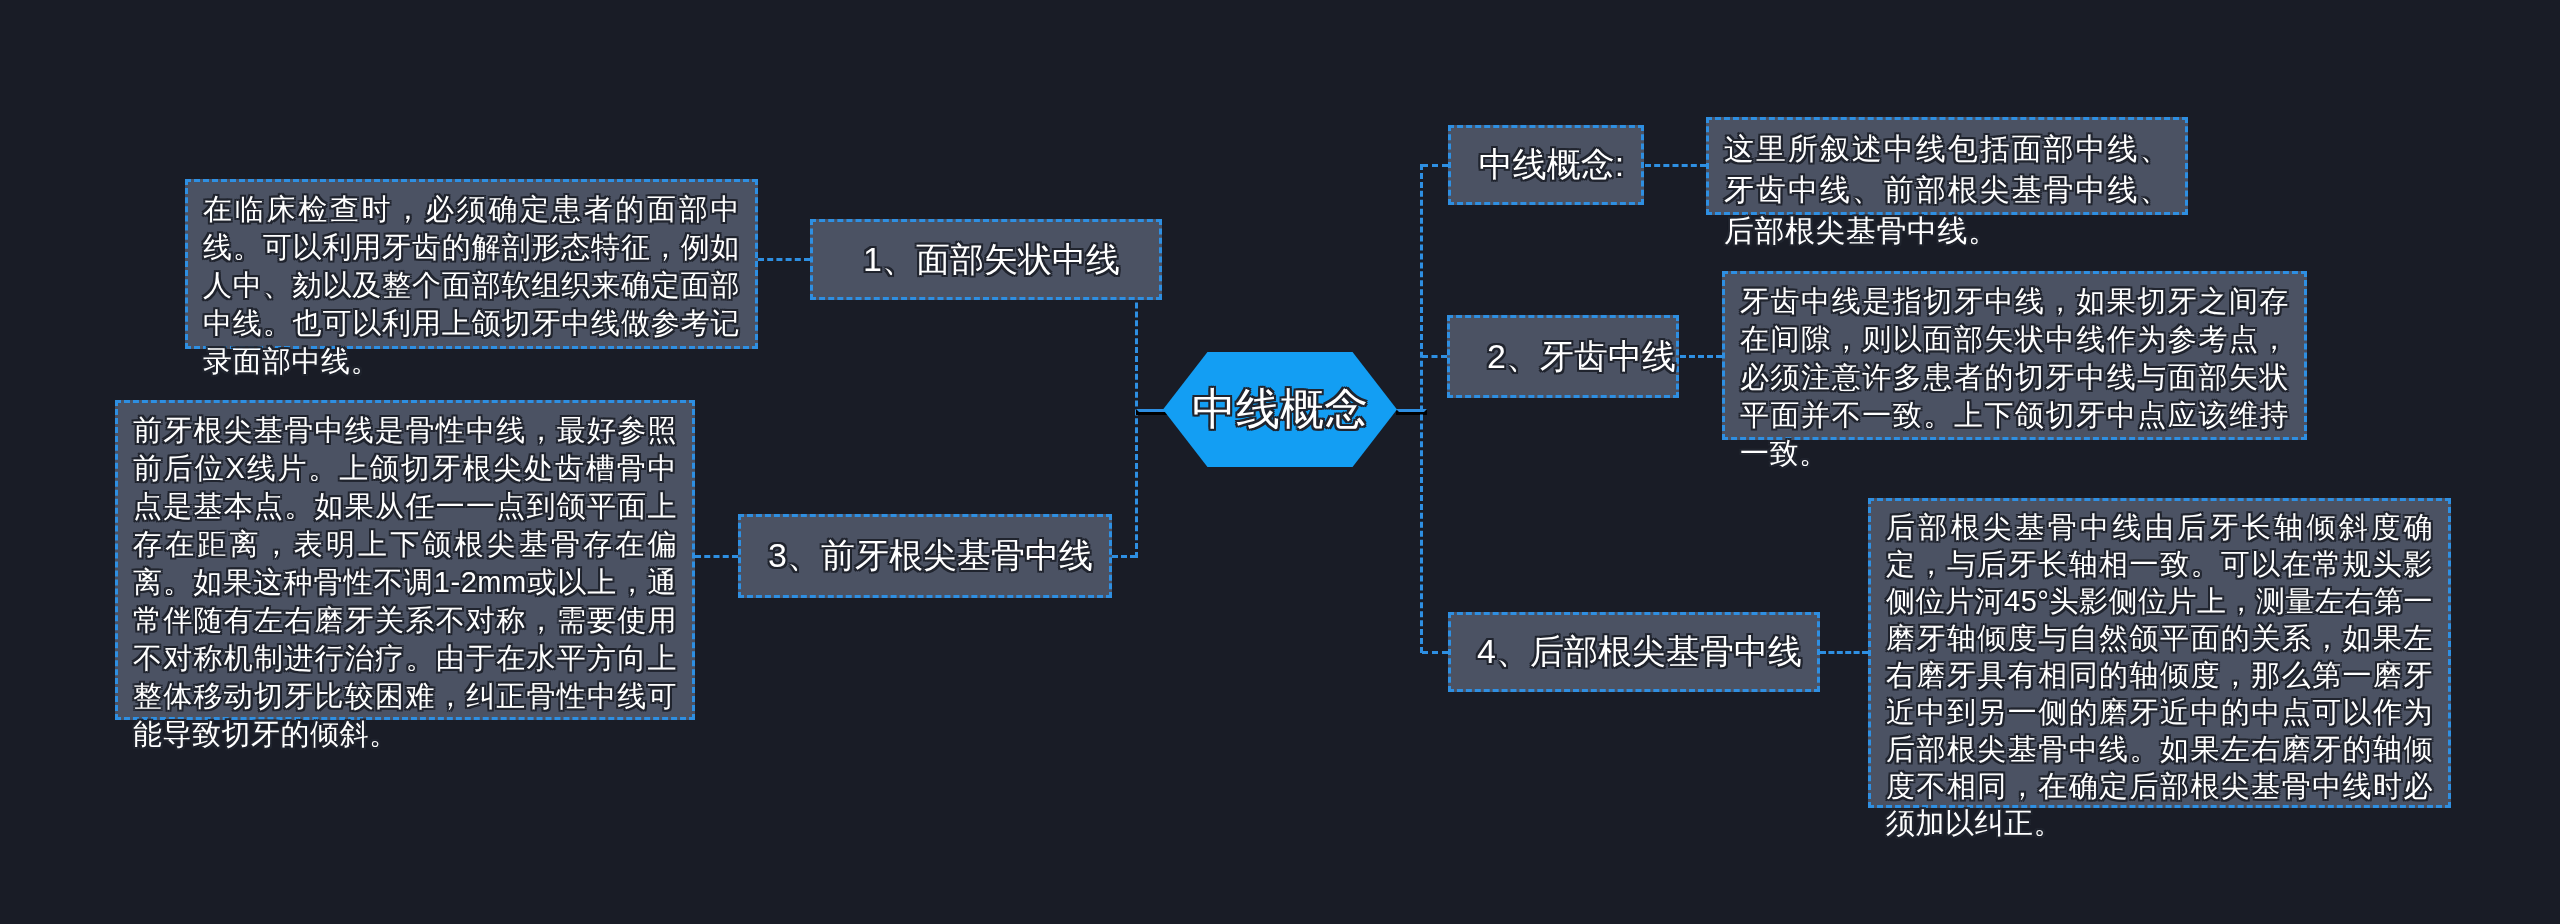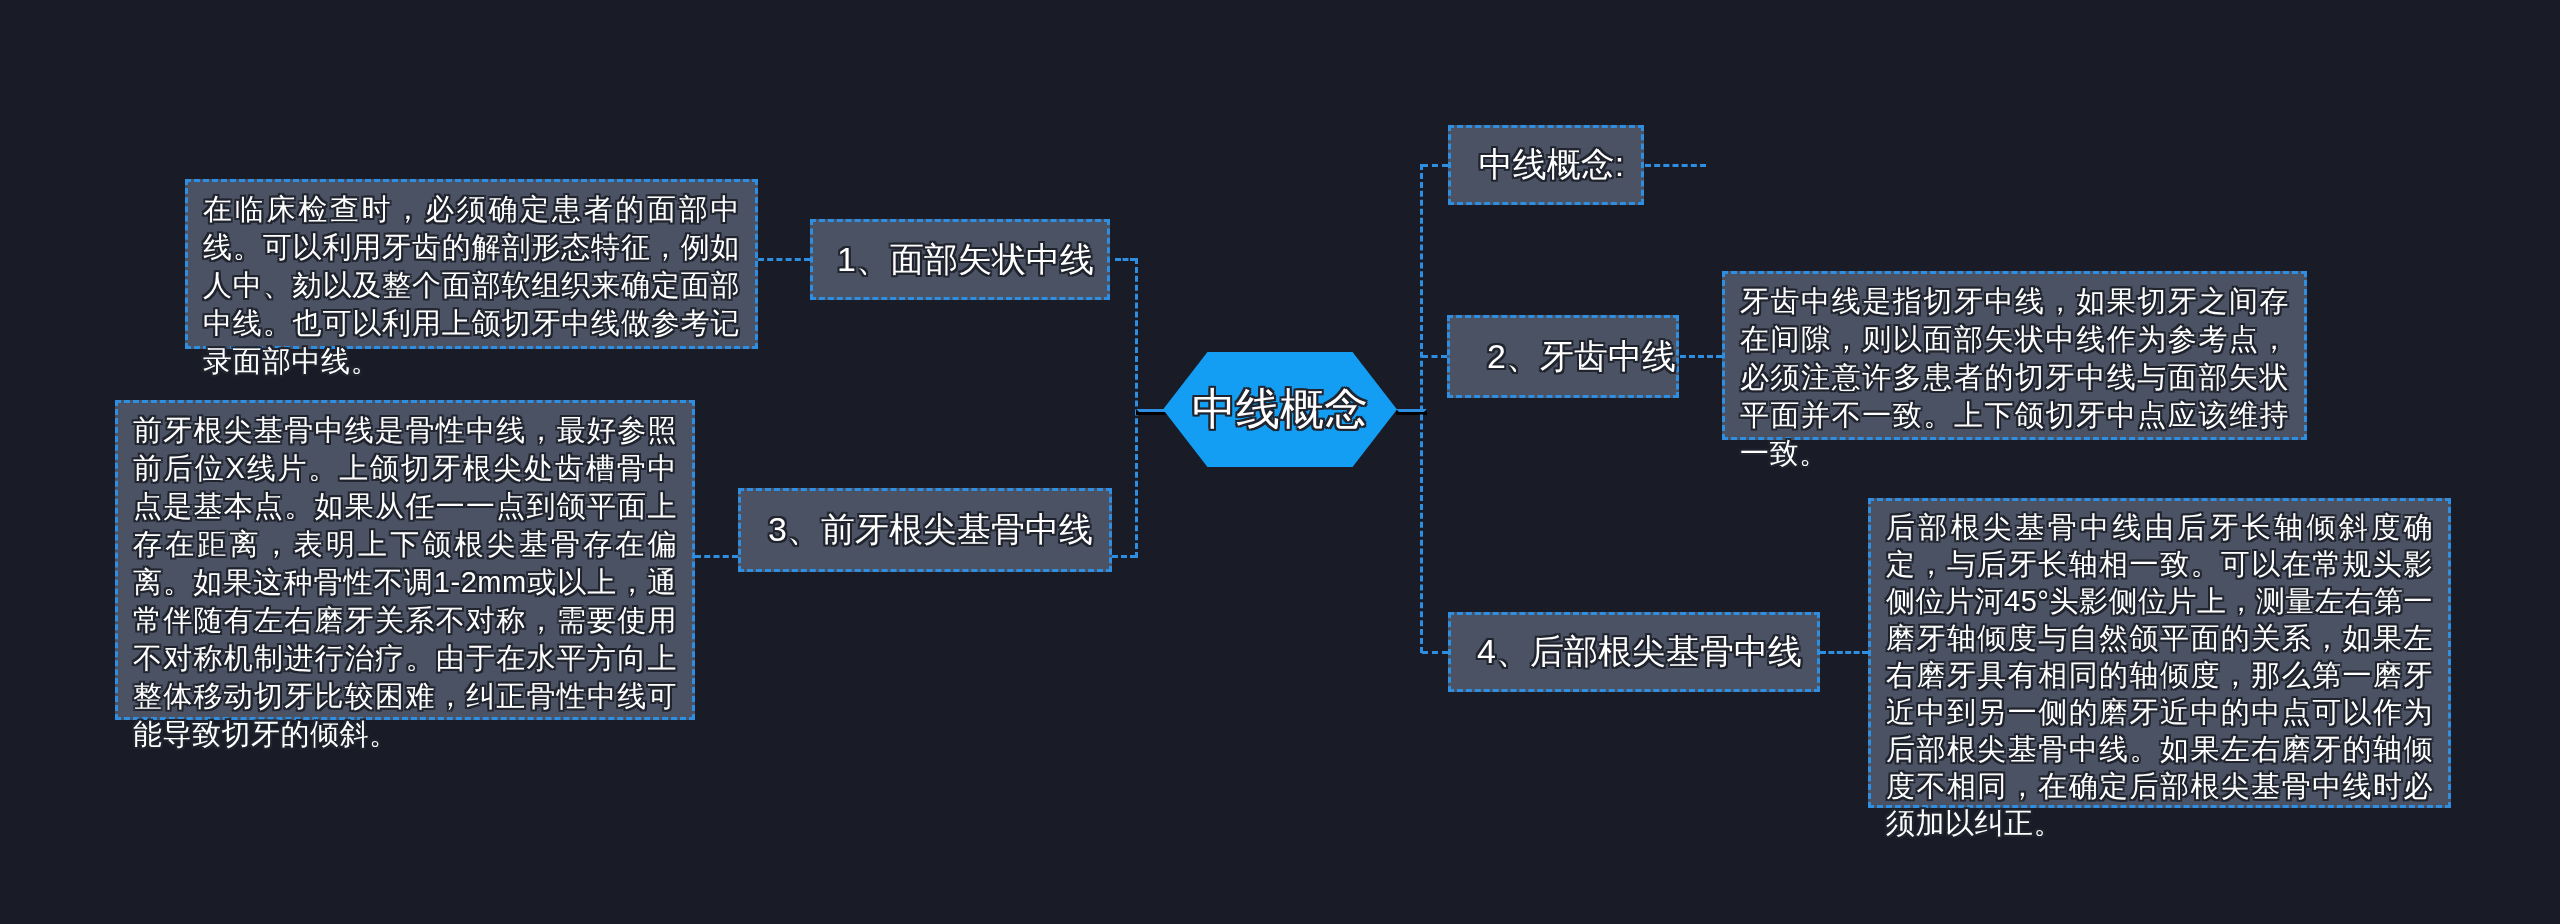--- a/index.html
+++ b/index.html
@@ -69,40 +69,43 @@
   <div class="h-line" style="left:1645px;top:164px;width:61px;"></div>
   <div class="h-line" style="left:1422px;top:355px;width:25px;"></div>
   <div class="h-line" style="left:1680px;top:355px;width:42px;"></div>
   <div class="h-line" style="left:1422px;top:651px;width:26px;"></div>
   <div class="h-line" style="left:1820px;top:651px;width:48px;"></div>
 
   <div class="note outlined" style="left:185px;top:179px;width:573px;height:170px;">
     <span class="inner">在临床检查时，必须确定患者的面部中线。可以利用牙齿的解剖形态特征，例如人中、劾以及整个面部软组织来确定面部中线。也可以利用上颌切牙中线做参考记录面部中线。</span>
   </div>
 
-  <div class="node outlined" style="left:810px;top:219px;width:300px;height:81px;">
+  <div class="node outlined" style="left:810px;top:219px;width:352px;height:81px;">
     <span>1、面部矢状中线</span>
   </div>
 
   <div class="note outlined" style="left:115px;top:400px;width:580px;height:320px;">
     <span class="inner">前牙根尖基骨中线是骨性中线，最好参照前后位X线片。上颌切牙根尖处齿槽骨中点是基本点。如果从任一一点到颌平面上存在距离，表明上下颌根尖基骨存在偏离。如果这种骨性不调1-2mm或以上，通常伴随有左右磨牙关系不对称，需要使用不对称机制进行治疗。由于在水平方向上整体移动切牙比较困难，纠正骨性中线可能导致切牙的倾斜。</span>
   </div>
 
-  <div class="node outlined" style="left:738px;top:488px;width:374px;height:84px;">
+  <div class="node outlined" style="left:738px;top:514px;width:374px;height:84px;">
     <span>3、前牙根尖基骨中线</span>
   </div>
 
   <div class="hexagon outlined" style="left:1163px;top:352px;width:234px;height:115px;">
     <span>中线概念</span>
   </div>
 
   <div class="node outlined" style="left:1448px;top:125px;width:196px;height:80px;">
     <span>中线概念:</span>
   </div>
 
+  <div class="note outlined" style="left:1706px;top:117px;width:482px;height:98px;font-size:30px;line-height:41px;">
+    <span class="inner">这里所叙述中线包括面部中线、牙齿中线、前部根尖基骨中线、后部根尖基骨中线。</span>
+  </div>
 
   <div class="node outlined" style="left:1447px;top:315px;width:232px;height:83px;justify-content:flex-end;">
     <span>2、牙齿中线</span>
   </div>
 
   <div class="note outlined" style="left:1722px;top:271px;width:585px;height:169px;">
     <span class="inner">牙齿中线是指切牙中线，如果切牙之间存在间隙，则以面部矢状中线作为参考点，必须注意许多患者的切牙中线与面部矢状平面并不一致。上下颌切牙中点应该维持一致。</span>
   </div>
 
   <div class="node outlined" style="left:1448px;top:612px;width:372px;height:80px;">

